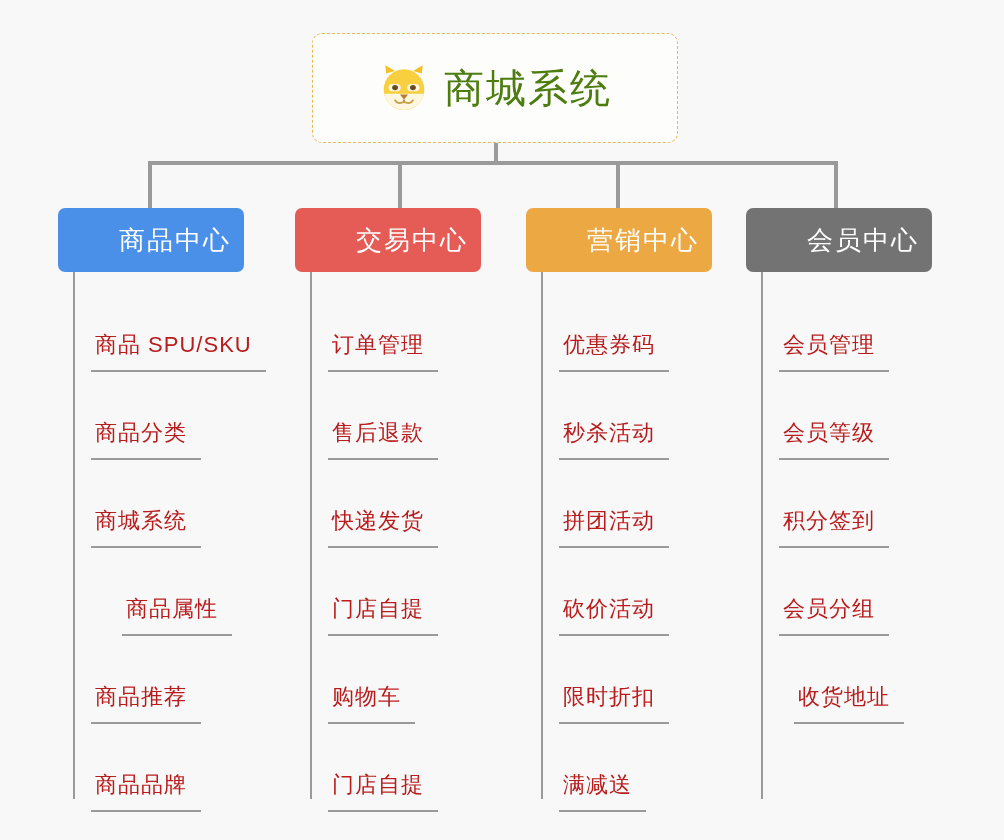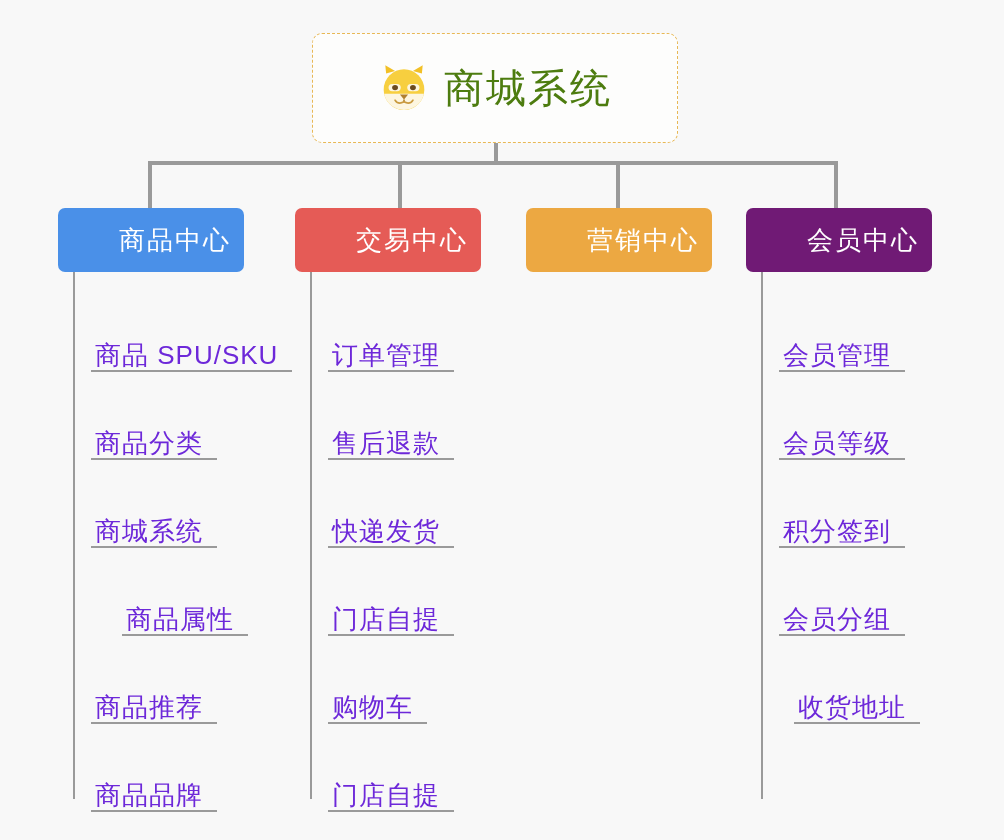--- a/index.html
+++ b/index.html
@@ -125,25 +125,25 @@
   .col-4 .spine { height: 527px; }
 
   .leaf-item {
     height: 88px;
     display: flex;
     align-items: flex-end;
     padding-left: 18px;
   }
   .leaf-label {
     display: inline-block;
-    font-size: 26px;
-    color: #6d28d9;
+    font-size: 22px;
+    color: #b91c1c;
     letter-spacing: 1px;
     white-space: nowrap;
-    padding: 0 14px 0 4px;
+    padding: 0 14px 13px 4px;
     border-bottom: 2px solid #9a9a9a;
     line-height: 1.1;
   }
 </style>
 </head>
 <body style="background: rgb(248, 248, 248);">
 
 <div id="mindmap">
 
   <div class="root-node" style="border-color: rgb(232, 184, 85);">
@@ -222,24 +222,45 @@
       <div class="leaf-item">
           <span class="leaf-label" style="border-bottom-color: rgb(154, 154, 154);">门店自提</span>
         </div>
     </div>
   </div>
 
   <div class="column col-3">
     <div class="branch-header" style="background: rgb(236, 168, 66);">
       <span>营销中心</span>
     </div>
+    <div class="leaf-list">
+      <div class="spine" style="background: rgb(154, 154, 154);"></div>
+      <div class="leaf-item">
+          <span class="leaf-label" style="border-bottom-color: rgb(154, 154, 154);">优惠券码</span>
+        </div>
+      <div class="leaf-item">
+          <span class="leaf-label" style="border-bottom-color: rgb(154, 154, 154);">秒杀活动</span>
+        </div>
+      <div class="leaf-item">
+          <span class="leaf-label" style="border-bottom-color: rgb(154, 154, 154);">拼团活动</span>
+        </div>
+      <div class="leaf-item">
+          <span class="leaf-label" style="border-bottom-color: rgb(154, 154, 154);">砍价活动</span>
+        </div>
+      <div class="leaf-item">
+          <span class="leaf-label" style="border-bottom-color: rgb(154, 154, 154);">限时折扣</span>
+        </div>
+      <div class="leaf-item">
+          <span class="leaf-label" style="border-bottom-color: rgb(154, 154, 154);">满减送</span>
+        </div>
+    </div>
   </div>
 
   <div class="column col-4">
-    <div class="branch-header" style="background: #701a75;">
+    <div class="branch-header" style="background: #737373;">
       <span>会员中心</span>
     </div>
     <div class="leaf-list">
       <div class="spine" style="background: rgb(154, 154, 154);"></div>
       <div class="leaf-item">
           <span class="leaf-label" style="border-bottom-color: rgb(154, 154, 154);">会员管理</span>
         </div>
       <div class="leaf-item">
           <span class="leaf-label" style="border-bottom-color: rgb(154, 154, 154);">会员等级</span>
         </div>

